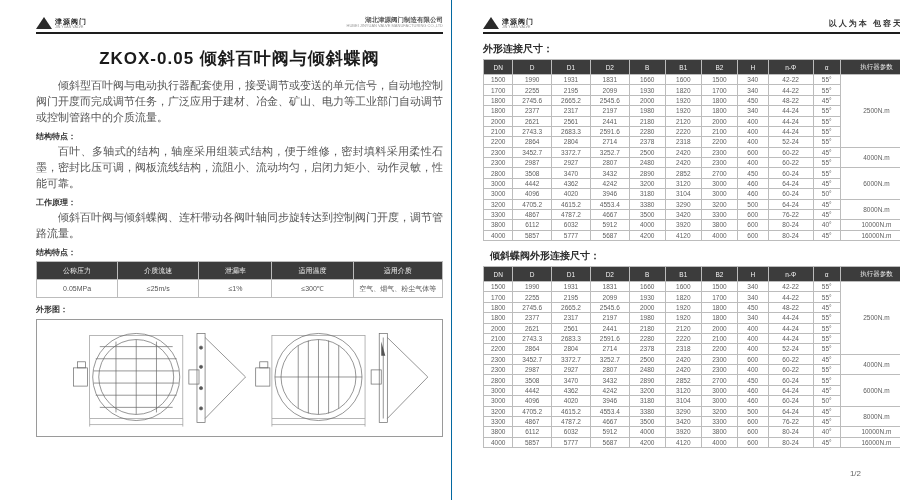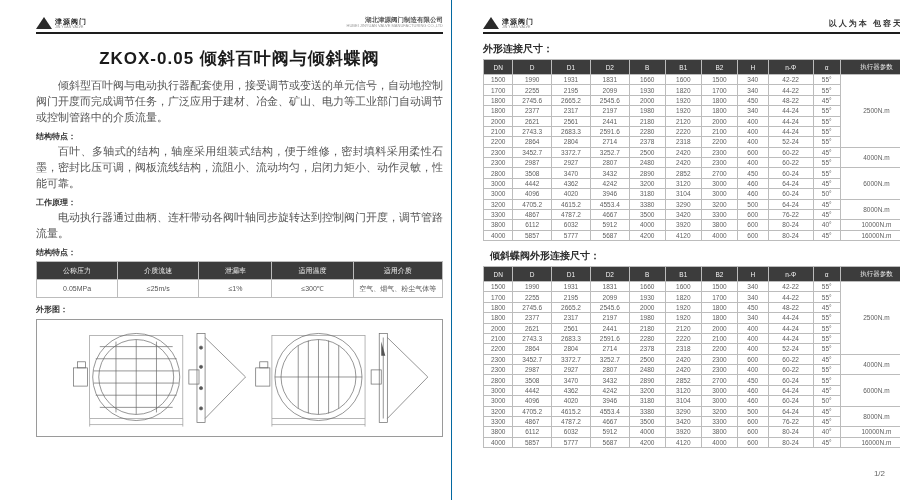--- a/index.html
+++ b/index.html
@@ -35,21 +35,21 @@
 
   .outline-box { margin-top:3px; border:1px solid #9a9a9a; height:118px; background:#fff; }
 
   .dims-title { font-size:10px; font-weight:bold; color:#2a2a2a; }
   .t1-title { margin:8px 0 3px; }
   .t2-title { margin:8px 7px 3px; }
   .dims-table th { font-size:6.5px; padding:2.5px 0; }
   .dims-table td { font-size:6.5px; color:#606060; padding:1.2px 0; }
   .dims-table td.group { color:#606060; }
 
-  .page-num { position:absolute; right:40px; bottom:22px; font-size:8px; color:#666; }
+  .page-num { position:absolute; right:64px; bottom:22px; font-size:8px; color:#666; }
   svg { display:block; }
 </style>
 </head>
 <body>
 
 <div class="canvas">
 
   <div class="page page-left">
     <div class="hdr">
       <div class="logo">
@@ -66,21 +66,21 @@
     </div>
 
     <div class="doc-title">ZKOX-0.05 倾斜百叶阀与倾斜蝶阀</div>
 
     <div class="para">倾斜型百叶阀与电动执行器配套使用，接受调节或变送的单元信号，自动地控制阀门开度而完成调节任务，广泛应用于建材、冶金、矿山、电力等工业部门自动调节或控制管路中的介质流量。</div>
 
     <div class="sec-h">结构特点：</div>
     <div class="para">百叶、多轴式的结构，轴座采用组装式结构，便于维修，密封填料采用柔性石墨，密封比压可调，阀板流线结构，流阻小、流动均匀，启闭力矩小、动作灵敏，性能可靠。</div>
 
     <div class="sec-h">工作原理：</div>
-    <div class="para">电动执行器通过曲柄、连杆带动各阀叶轴同步旋转达到控制阀门开度，调节管路流量。</div>
+    <div class="para">倾斜百叶阀与倾斜蝶阀、连杆带动各阀叶轴同步旋转达到控制阀门开度，调节管路流量。</div>
 
     <div class="sec-h">结构特点：</div>
     <table class="perf-table">
         <colgroup>
           <col style="width: 20%;">
           <col style="width: 20%;">
           <col style="width: 18%;">
           <col style="width: 20%;">
           <col style="width: 22%;">
         </colgroup>

